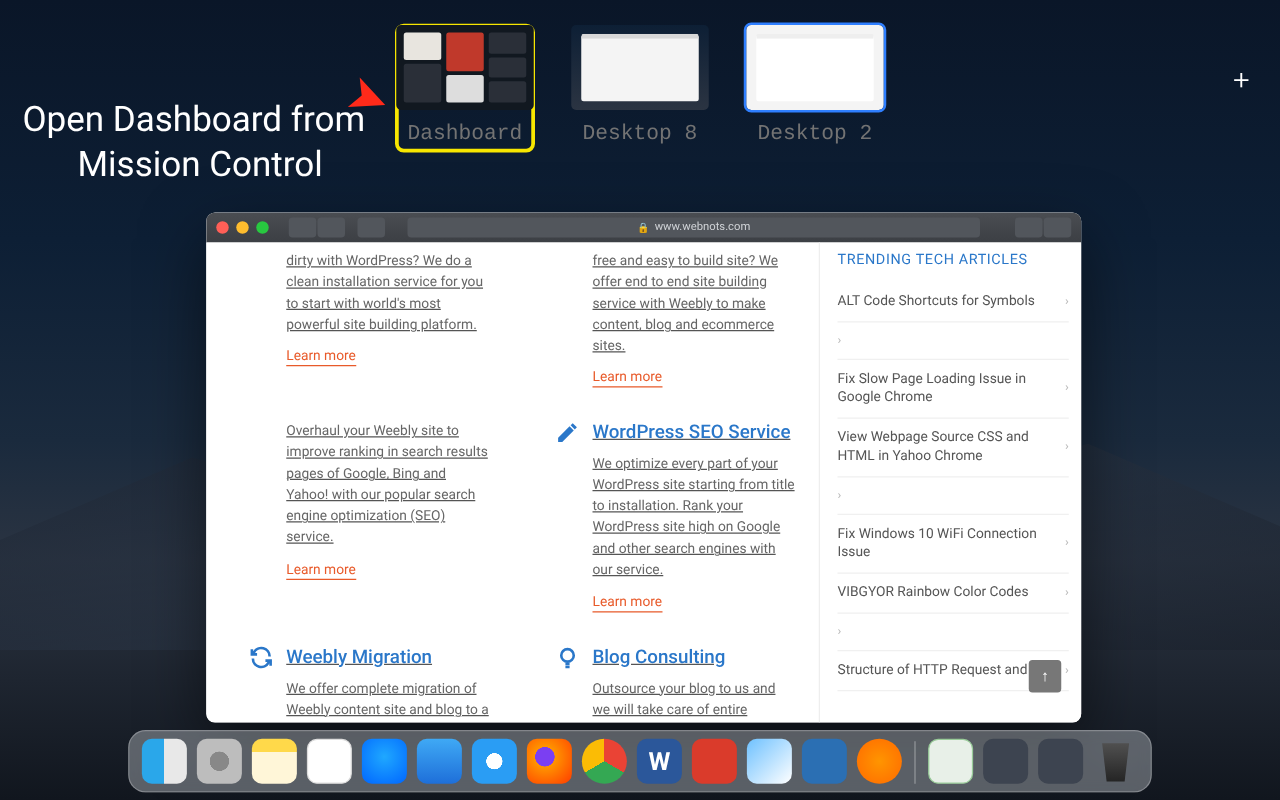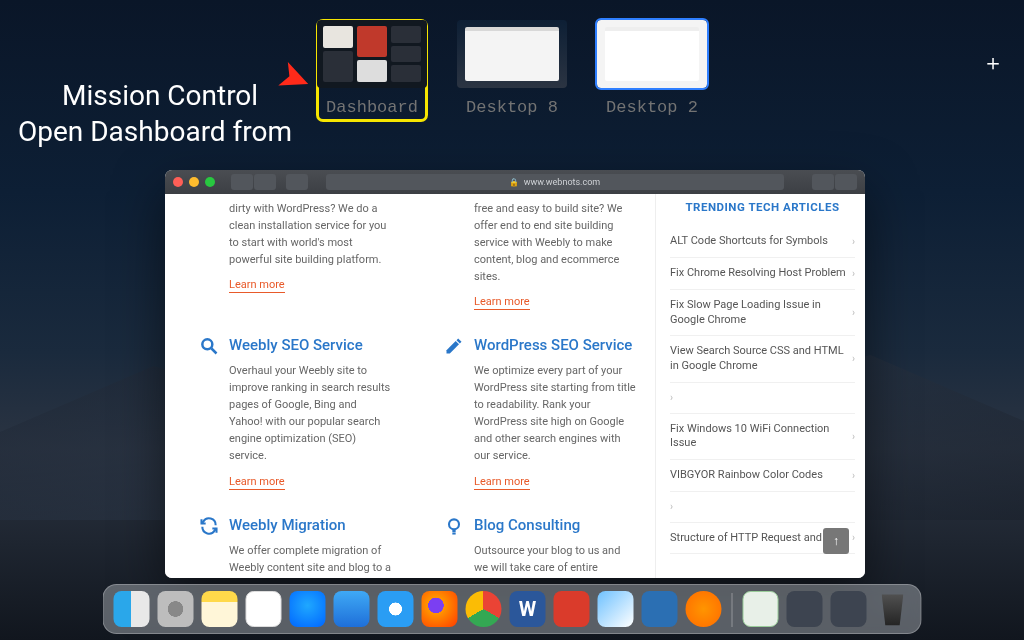--- a/index.html
+++ b/index.html
@@ -25,31 +25,31 @@
   .window { position:absolute; top:170px; left:165px; width:700px; height:408px; background:#fff; border-radius:7px; box-shadow:0 20px 50px rgba(0,0,0,.5); overflow:hidden; }
   .titlebar { height:24px; background:linear-gradient(#4a4d52,#3c3f44); display:flex; align-items:center; padding:0 8px; gap:6px; }
   .dot { width:10px; height:10px; border-radius:50%; }
   .dot.r{background:#ff5f57}.dot.y{background:#febc2e}.dot.g{background:#28c840}
   .tb-group { display:flex; gap:1px; margin-left:10px; }
   .tb-btn { width:22px; height:16px; background:#52565c; border-radius:3px; }
   .addr { flex:1; margin:0 12px; height:16px; background:#52565c; border-radius:3px; display:flex; align-items:center; justify-content:center; gap:4px; color:#cfd2d6; font-size:9px; }
   .addr .lock { font-size:8px; }
   .content { display:flex; height:calc(100% - 24px); background:#fff; }
   .main { flex:1; padding:6px 18px 0 34px; font-size:12px; color:#555; }
-  .cols { display:flex; gap:52px; }
+  .cols { display:flex; gap:52px;text-decoration:underline; }
   .col { flex:1; }
   .svc { margin-bottom:22px; }
   .svc-head { display:flex; align-items:flex-start; gap:10px; margin-bottom:6px; }
   .svc-icon { width:20px; height:20px; flex:0 0 20px; color:#2a77c9; display:flex; align-items:center; justify-content:center; }
   .svc-title { color:#2a77c9; font-size:15px; font-weight:500; }
   .svc-body { font-size:11px; line-height:1.55; color:#666; padding-left:30px; }
   .learn { display:inline-block; margin-top:10px; color:#e85a2a; font-size:11px; border-bottom:1px solid #e85a2a; padding-bottom:1px; }
   .intro { font-size:11px; line-height:1.55; color:#666; padding-left:30px; }
   .sidebar { width:210px; border-left:1px solid #eee; padding:6px 10px 0 14px; }
-  .sb-title { color:#2a77c9; font-size:11.5px; font-weight:700; letter-spacing:.5px; margin-bottom:12px;text-align:center; }
+  .sb-title { color:#2a77c9; font-size:11.5px; font-weight:400; letter-spacing:.5px; margin-bottom:12px; }
   .sb-item { display:flex; justify-content:space-between; align-items:center; font-size:11px; color:#555; padding:8px 0; border-bottom:1px solid #f0f0f0; line-height:1.35; }
   .sb-item span:first-child { flex:1; padding-right:6px; }
   .chev { color:#bbb; font-size:10px; }
   .scrolltop { position:absolute; right:16px; bottom:24px; width:26px; height:26px; background:#777; color:#fff; display:flex; align-items:center; justify-content:center; border-radius:3px; font-size:12px; }
   
   .dock { position:absolute; bottom:6px; left:50%; transform:translateX(-50%); background:rgba(210,215,222,.38); border:1px solid rgba(255,255,255,.25); border-radius:14px; padding:6px 10px; display:flex; gap:8px; align-items:flex-end; backdrop-filter:blur(6px); }
   .app { width:36px; height:36px; border-radius:8px; position:relative; }
   .divider { width:1px; height:34px; background:rgba(255,255,255,.35); margin:0 2px; }
 </style>
 </head>
@@ -86,22 +86,22 @@
     <div class="space-thumb desktop" style="background:#f4f4f4">
         <div class="mini-window" style="background:#fff;border-top-color:#eee"></div>
       </div>
     <div class="space-label">Desktop 2</div>
   </div>
 </div>
 <div class="add-space">＋</div>
 
 <div class="arrow">➤</div>
 <div class="annotation">
+  <div>Open Dashboard from</div>
   <div style="padding-left:44px">Mission Control</div>
-  <div>Open Dashboard from</div>
 </div>
 
 <div class="window">
   <div class="titlebar">
     <div class="dot r"></div>
     <div class="dot y"></div>
     <div class="dot g"></div>
     <div class="tb-group">
       <div class="tb-btn"></div>
       <div class="tb-btn"></div>
@@ -125,45 +125,36 @@
         </div>
         <div class="col">
           <div class="intro">free and easy to build site? We offer end to end site building service with Weebly to make content, blog and ecommerce sites.</div>
           <a class="learn" style="margin-left:30px">Learn more</a>
         </div>
       </div>
 
       <div class="cols" style="margin-top:26px">
         <div class="col">
           <div class="svc">
-            <div class="svc-head">
-              <div class="svc-icon">
-                  <svg viewBox="0 0 24 24" fill="none" stroke="currentColor" stroke-width="3">
-                    <circle cx="10" cy="10" r="6"></circle>
-                    <line x1="15" y1="15" x2="21" y2="21"></line>
-                  </svg>
-                </div>
-              <div class="svc-title">Weebly SEO Service</div>
-            </div>
             <div class="svc-body">Overhaul your Weebly site to improve ranking in search results pages of Google, Bing and Yahoo! with our popular search engine optimization (SEO) service.</div>
             <a class="learn" style="margin-left:30px">Learn more</a>
           </div>
         </div>
         <div class="col">
           <div class="svc">
             <div class="svc-head">
               <div class="svc-icon">
                   <svg viewBox="0 0 24 24" fill="currentColor">
                     <path d="M3 17l11-11 4 4-11 11H3v-4z"></path>
                     <path d="M15 5l4 4 2-2-4-4-2 2z"></path>
                   </svg>
                 </div>
               <div class="svc-title">WordPress SEO Service</div>
             </div>
-            <div class="svc-body">We optimize every part of your WordPress site starting from title to readability. Rank your WordPress site high on Google and other search engines with our service.</div>
+            <div class="svc-body">We optimize every part of your WordPress site starting from title to installation. Rank your WordPress site high on Google and other search engines with our service.</div>
             <a class="learn" style="margin-left:30px">Learn more</a>
           </div>
         </div>
       </div>
 
       <div class="cols" style="margin-top:4px">
         <div class="col">
           <div class="svc">
             <div class="svc-head">
               <div class="svc-icon">
@@ -198,29 +189,28 @@
     </div>
 
     <div class="sidebar">
       <div class="sb-title">TRENDING TECH ARTICLES</div>
       <div id="sb-list">
           <div class="sb-item">
             <span>ALT Code Shortcuts for Symbols</span>
             <span class="chev">›</span>
           </div>
           <div class="sb-item">
-            <span>Fix Chrome Resolving Host Problem</span>
             <span class="chev">›</span>
           </div>
           <div class="sb-item">
             <span>Fix Slow Page Loading Issue in Google Chrome</span>
             <span class="chev">›</span>
           </div>
           <div class="sb-item">
-            <span>View Search Source CSS and HTML in Google Chrome</span>
+            <span>View Webpage Source CSS and HTML in Yahoo Chrome</span>
             <span class="chev">›</span>
           </div>
           <div class="sb-item">
             <span class="chev">›</span>
           </div>
           <div class="sb-item">
             <span>Fix Windows 10 WiFi Connection Issue</span>
             <span class="chev">›</span>
           </div>
           <div class="sb-item">

